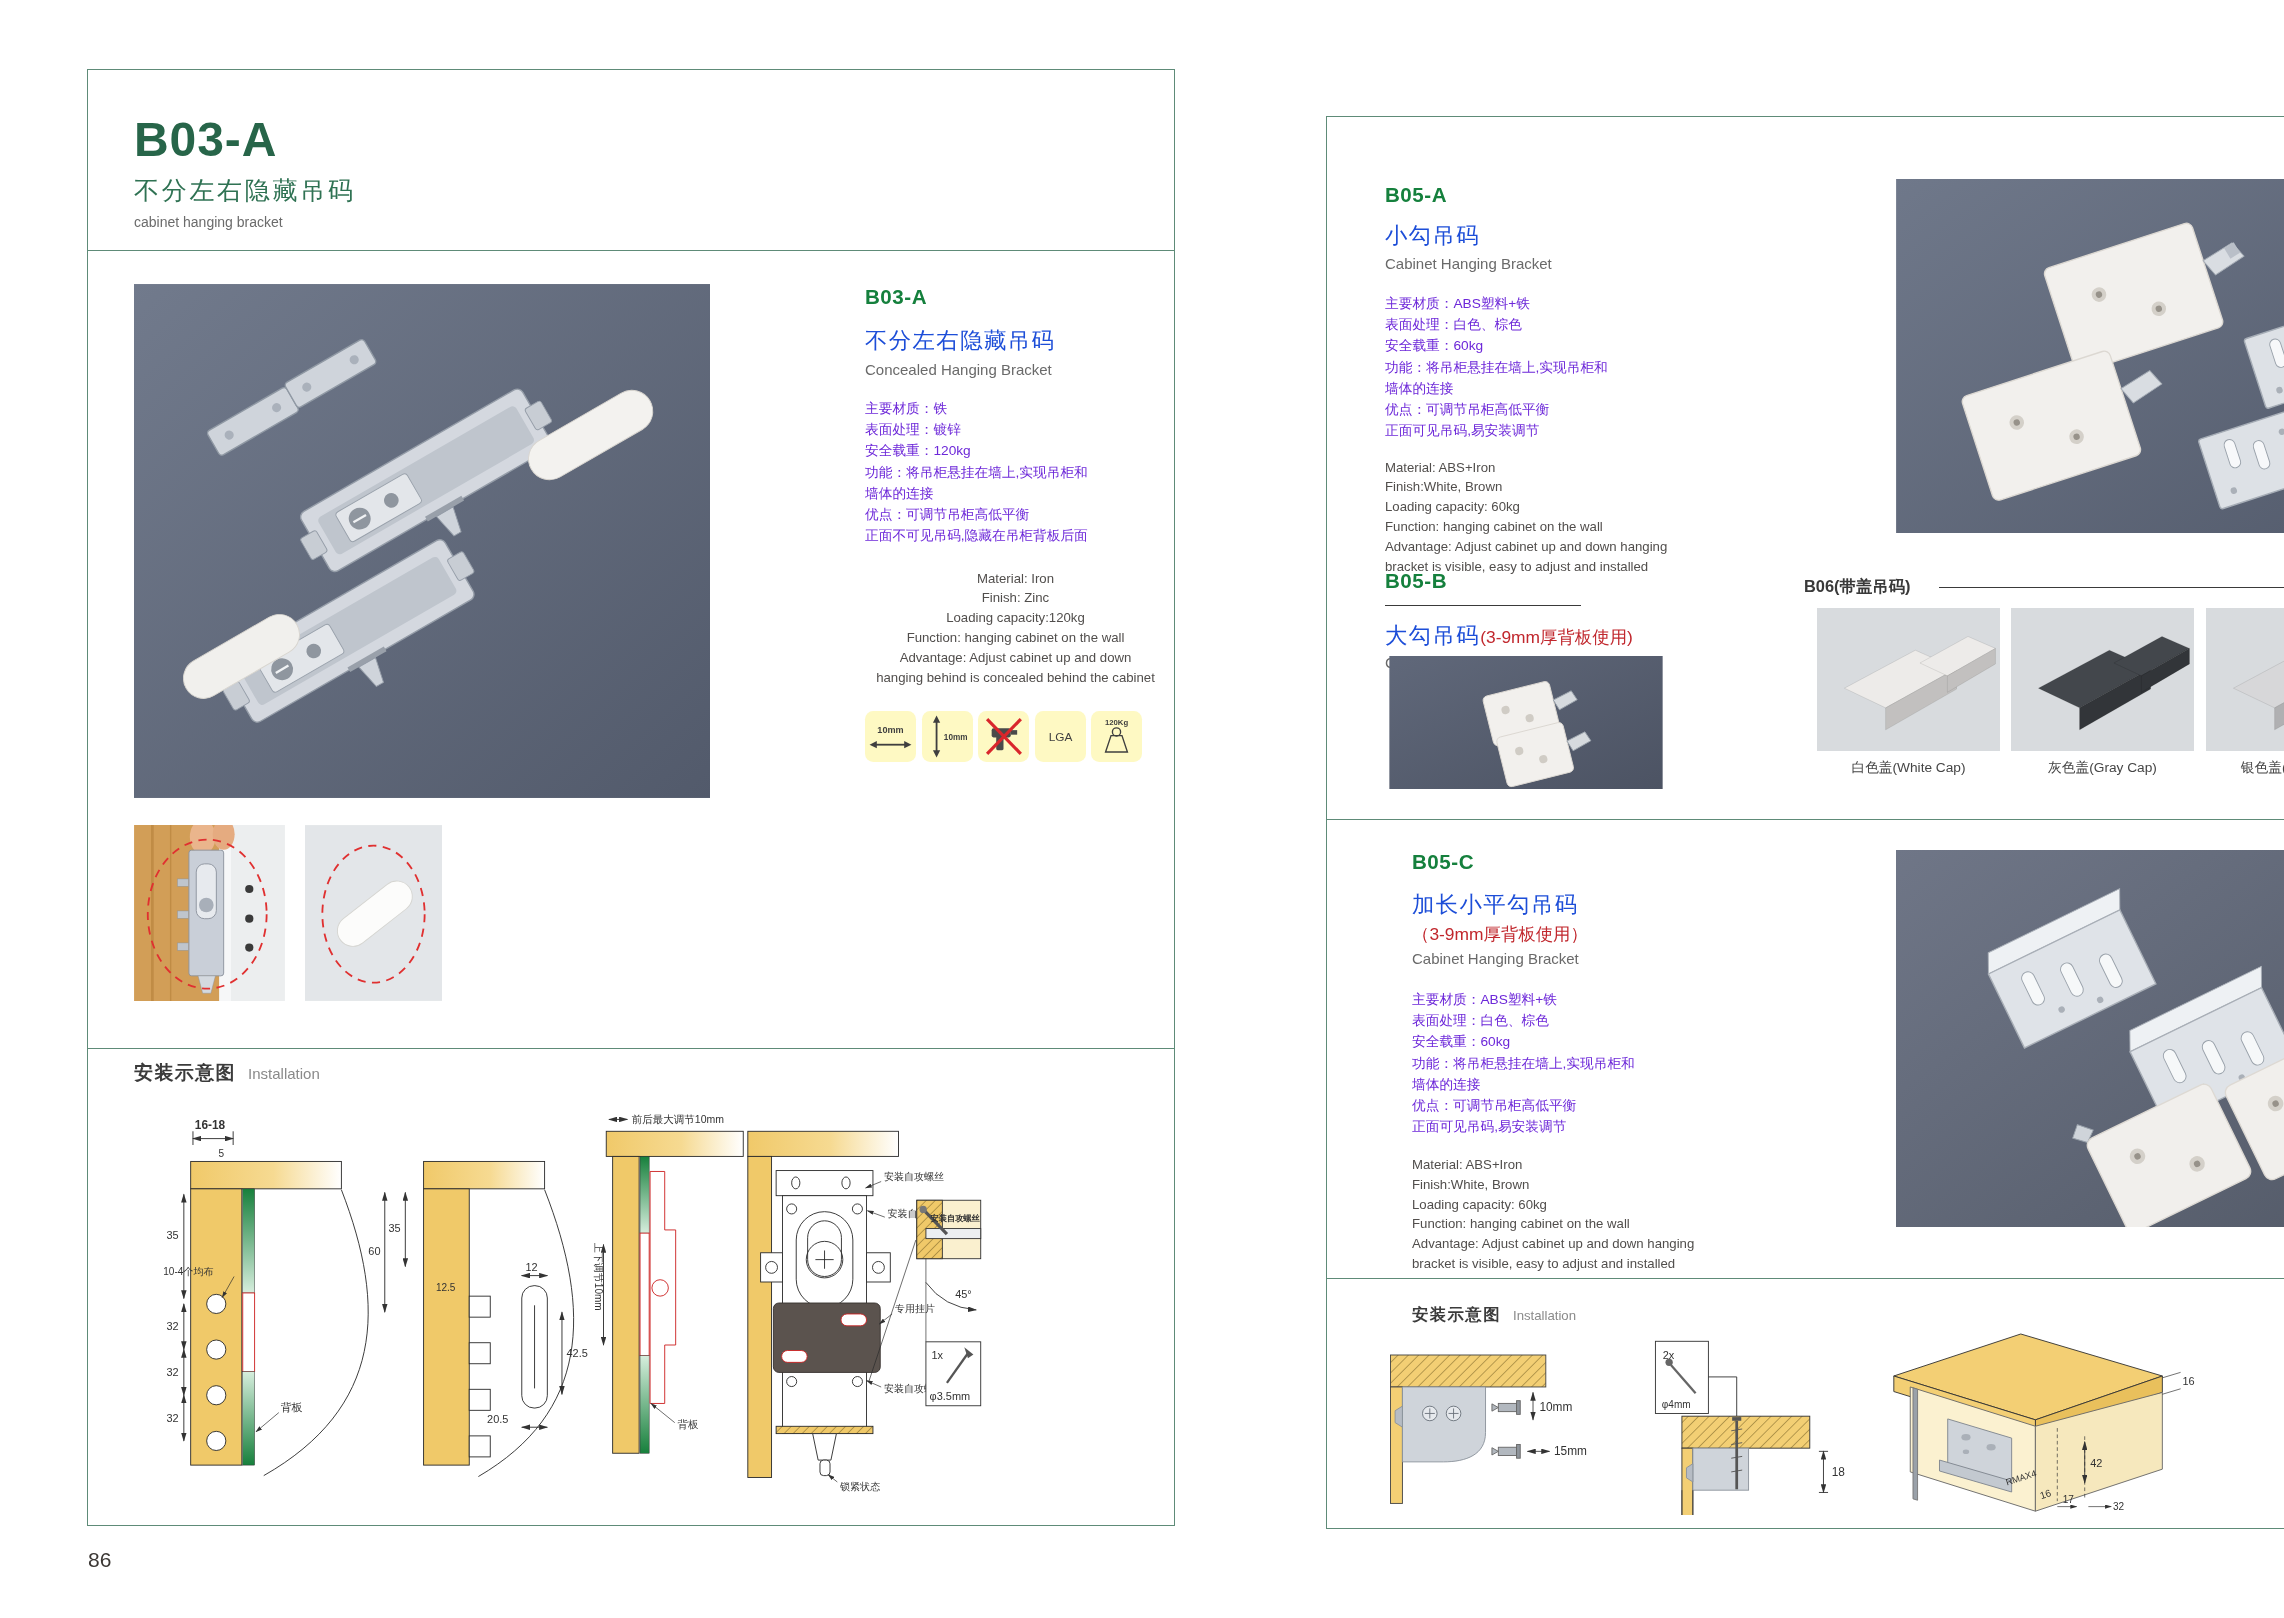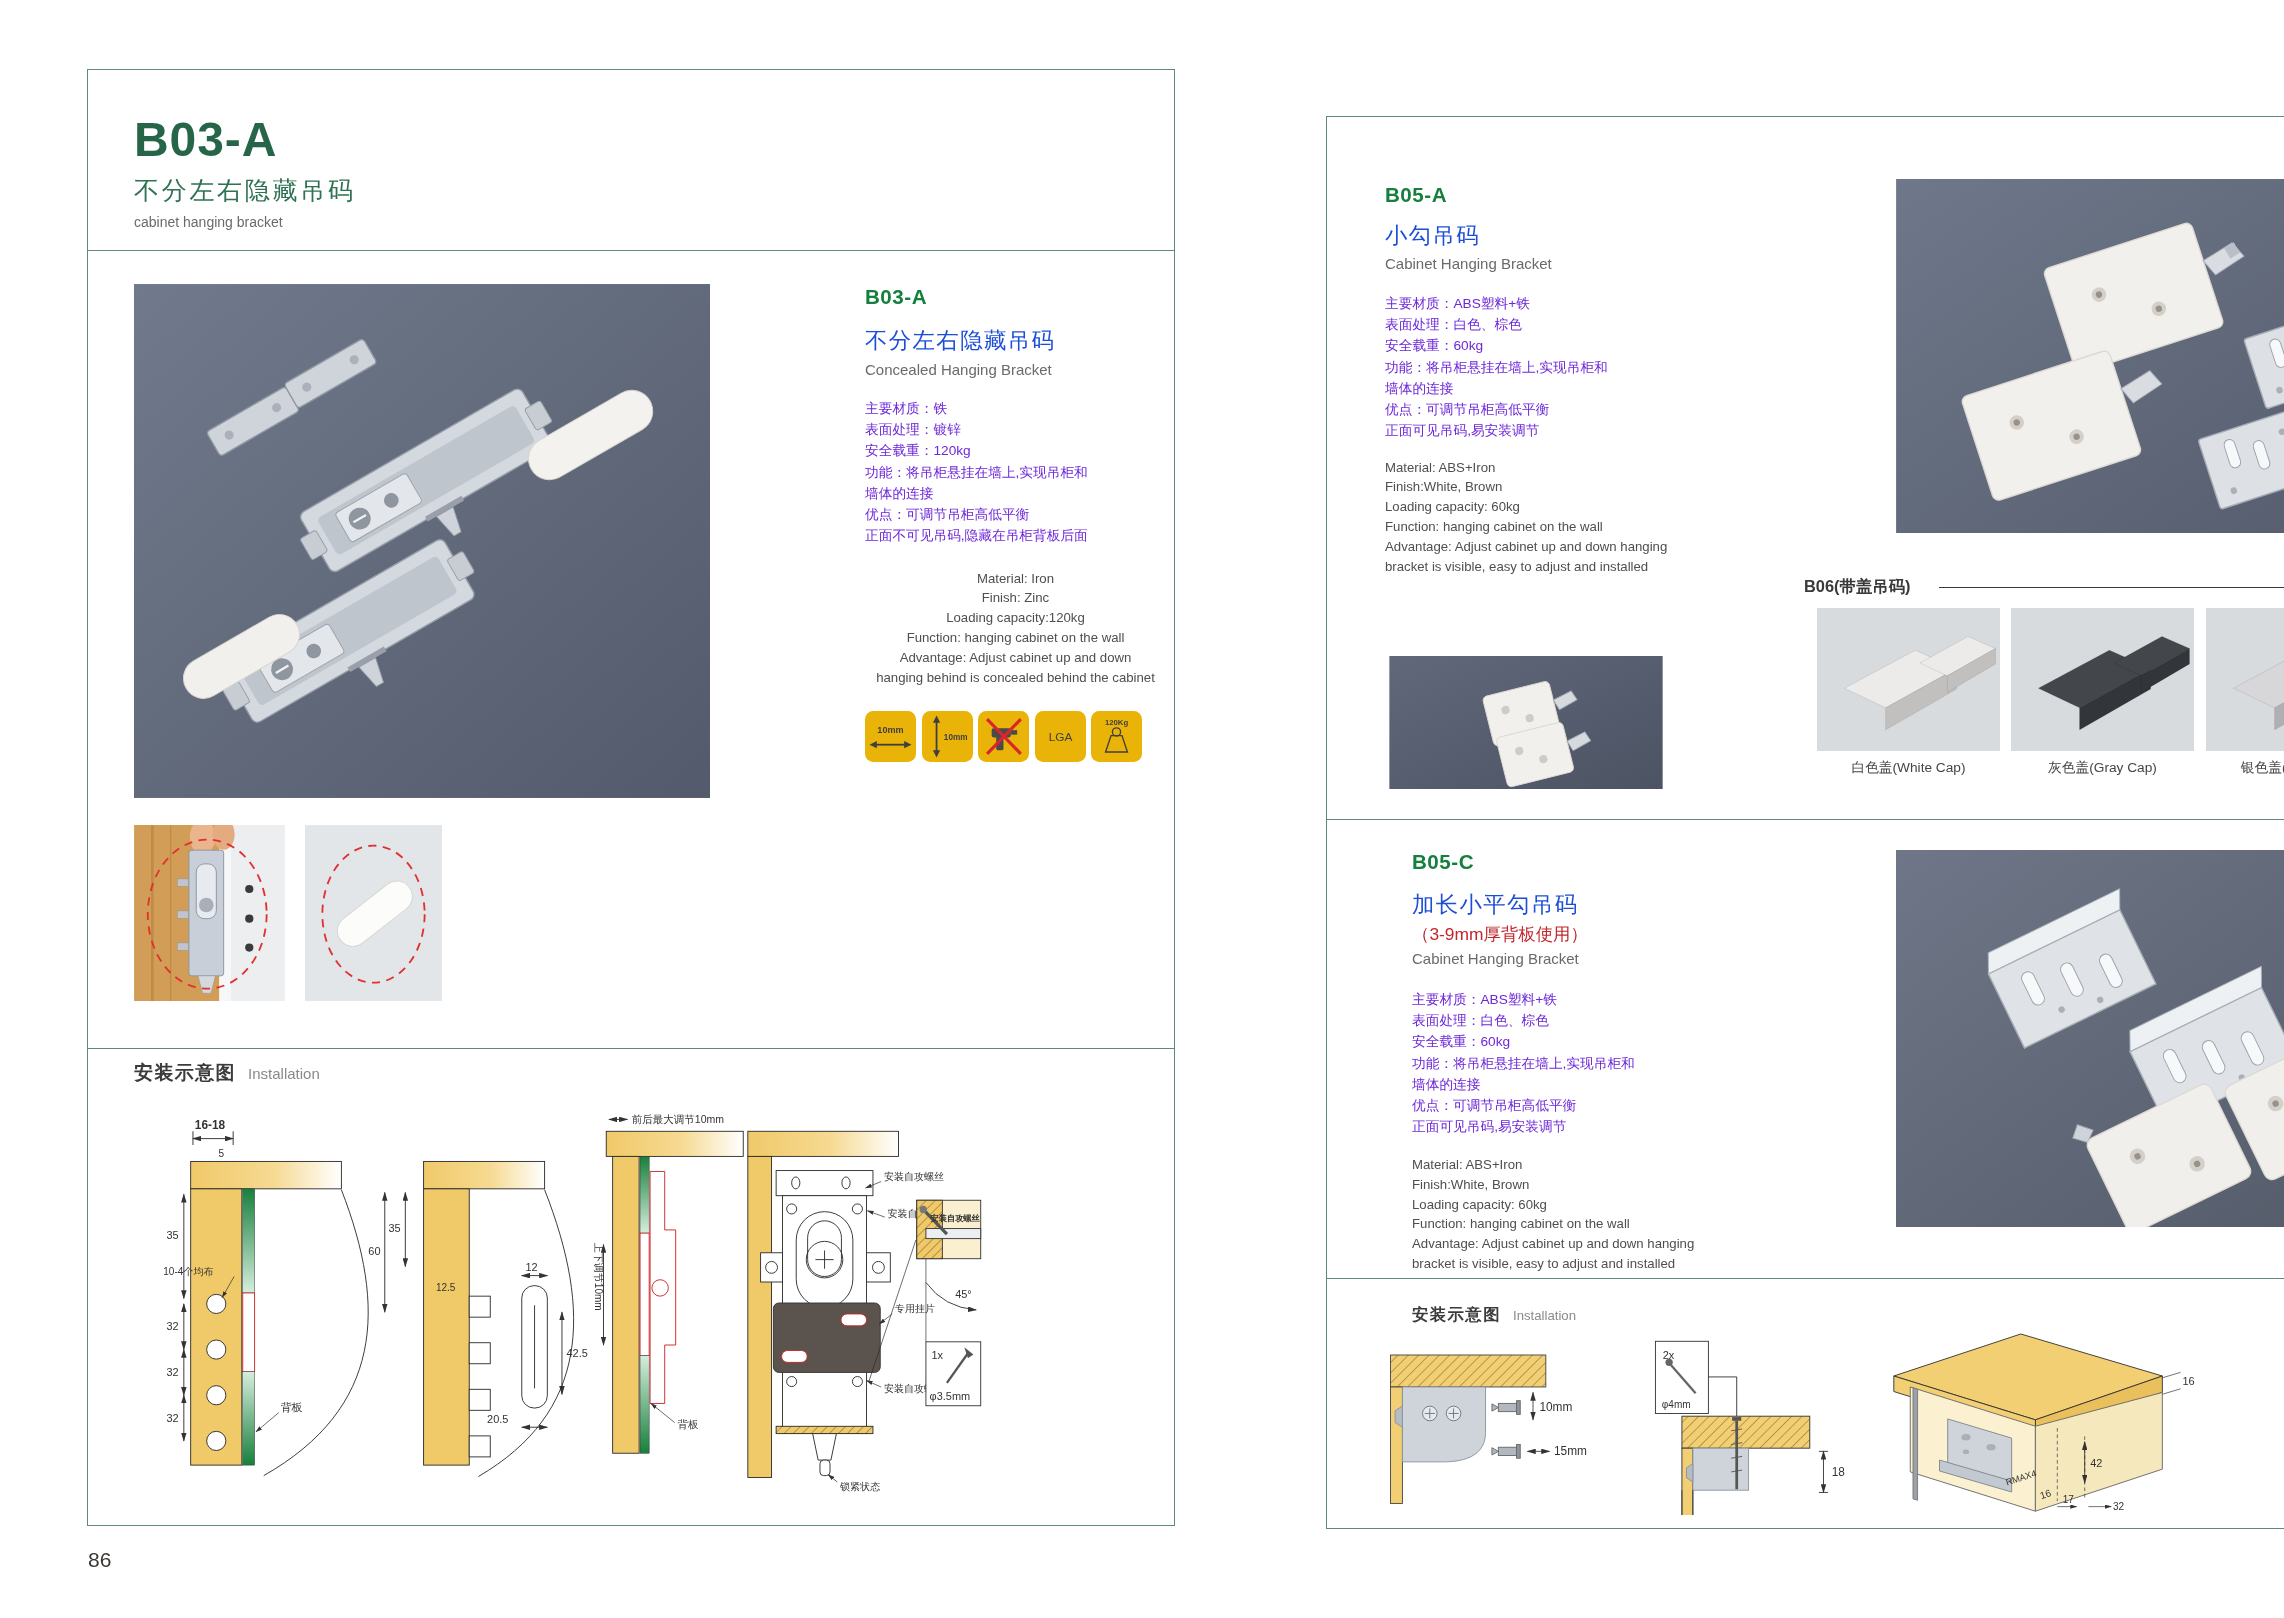--- a/index.html
+++ b/index.html
@@ -14,21 +14,21 @@
   .big-cn{font-size:25px;color:#2f7253;margin-top:10px;letter-spacing:2.7px;}
   .big-en{font-size:14px;color:#6b6b6b;margin-top:7.3px;}
   .sec-code{font-size:20.6px;font-weight:600;color:#15803d;letter-spacing:0.5px;}
   .name-cn{font-size:22.4px;color:#1d4ed8;font-weight:500;letter-spacing:1.4px;}
   .name-red{font-size:17.4px;color:#c1272d;font-weight:500;}
   .name-en{font-size:15px;color:#6a6a6a;}
   .spec{font-size:13.7px;color:#6d28d9;line-height:1.55;}
   .spec-en{font-size:13.2px;color:#514e4c;line-height:1.5;}
   .photo{position:absolute;overflow:hidden;}
   .icon-row{display:flex;gap:5.5px;}
-  .icon-tile{width:51px;height:51px;background:#eab308;border-radius:8.2px;flex:0 0 auto;}
+  .icon-tile{width:51px;height:51px;background:#fef9c3;border-radius:8.2px;flex:0 0 auto;}
   .install-title-cn{font-size:19px;font-weight:700;color:#3b3b3b;letter-spacing:1.4px;display:inline-block;}
   .install-title-en{font-size:15px;color:#8a8a8a;display:inline-block;margin-left:10px;}
   .cap-tile{position:absolute;width:183px;height:143px;background:#d8dbde;}
   .cap-caption{position:absolute;width:183px;text-align:center;font-size:13.7px;color:#454545;}
   .b06-label{font-size:16.4px;font-weight:700;color:#3a3a3a;}
   .dline{position:absolute;height:0;border-top:1.4px solid #3a3a3a;}
   .pageno{position:absolute;font-size:21px;color:#3b3734;}
   svg text{font-family:"Liberation Sans","DejaVu Sans",sans-serif;}
 </style>
 </head>
@@ -437,20 +437,28 @@
         <g transform="rotate(-18 800 610)">
           <rect x="680" y="530" width="240" height="160" rx="6" fill="#dde1e6" stroke="#a6adb6" stroke-width="3"></rect>
           <rect x="730" y="550" width="24" height="64" rx="12" fill="#f7f8fa" stroke="#99a1aa" stroke-width="2"></rect>
           <rect x="790" y="572" width="24" height="64" rx="12" fill="#f7f8fa" stroke="#99a1aa" stroke-width="2"></rect>
           <circle cx="860" cy="570" r="7" fill="#aab0b8"></circle>
             <circle cx="720" cy="660" r="7" fill="#aab0b8"></circle>
         </g>
       </svg>
     </div>
 
+    <div class="abs" style="left:58px;top:452px;width:320px;">
+      <div class="sec-code">B05-B</div>
+      <div class="dline" style="position:relative;width:196px;margin-top:12px;"></div>
+      <div style="margin-top:13.7px;">
+        <span class="name-cn">大勾吊码</span><span class="name-red">(3-9mm厚背板使用)</span>
+      </div>
+      <div class="name-en" style="margin-top:3.7px;">Cabinet Hanging Brcaket</div>
+    </div>
 
     <div class="photo" style="left:62px;top:539px;width:274px;height:133px;">
       <svg width="274" height="133" viewBox="0 0 600 292">
         <defs>
             <linearGradient id="pbBg" x1="0" y1="0" x2="1" y2="1">
               <stop offset="0" stop-color="#60687a"></stop>
               <stop offset="1" stop-color="#4c5363"></stop>
             </linearGradient>
           </defs>
         <rect width="600" height="292" fill="url(#pbBg)"></rect>

